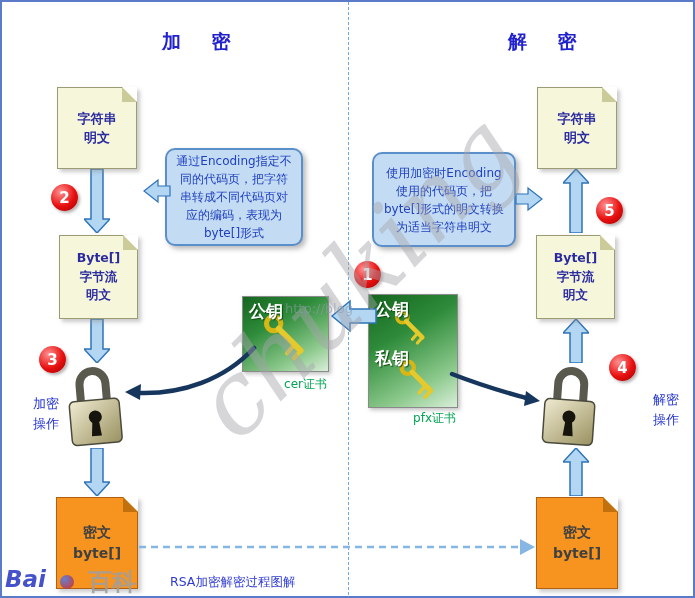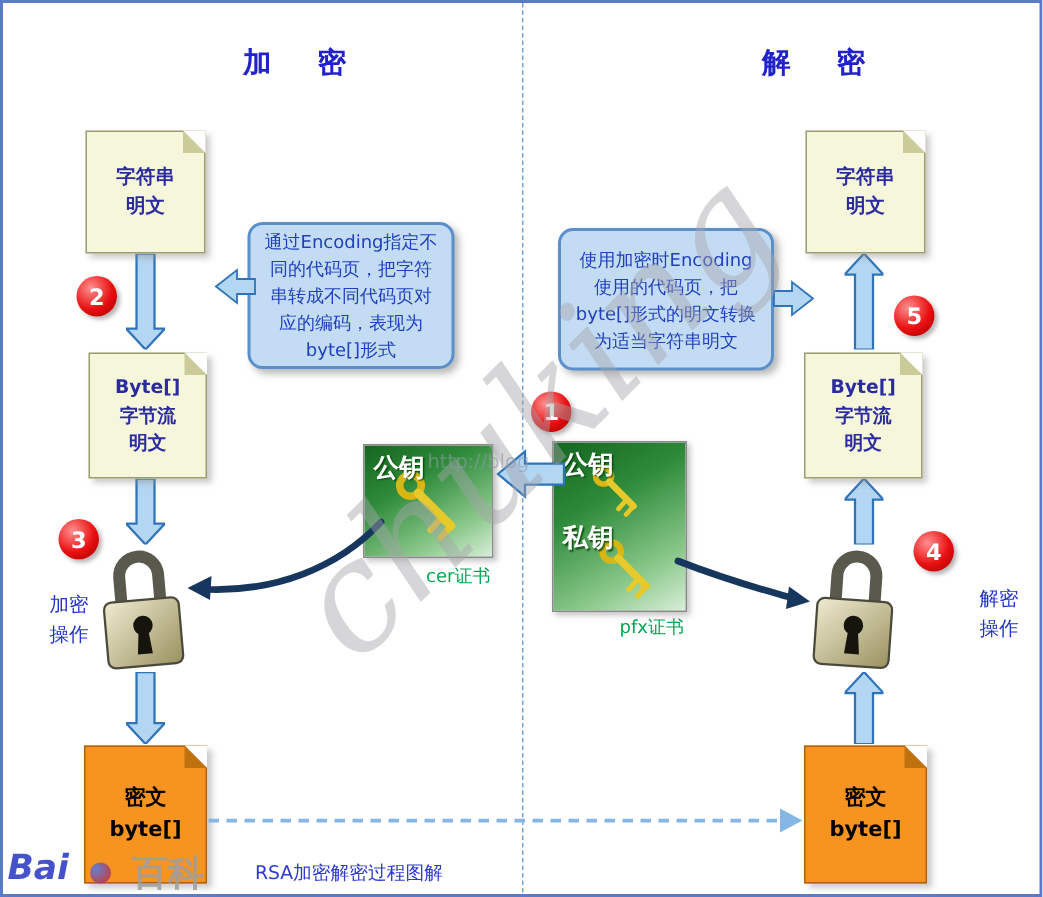--- a/index.html
+++ b/index.html
@@ -10,21 +10,21 @@
   .title{position:absolute;font-size:19px;font-weight:bold;color:#2222CC;letter-spacing:12px;z-index:2;margin-left:28px;}
   .doc{position:absolute;background:#F6F6DB;border:1px solid #9C9C74;box-shadow:3px 3px 4px rgba(140,140,140,.45);z-index:2;}
   .doc::before{content:"";position:absolute;top:-1px;right:-1px;width:0;height:0;
                border-top:15px solid #fff;border-left:15px solid transparent;}
   .doc::after{content:"";position:absolute;top:-1px;right:-1px;width:0;height:0;
               border-left:15px solid #CBCB9A;border-top:15px solid transparent;}
   .doc.orange{background:#F79420;border-color:#B06010;}
   .doc.orange::after{border-left-color:#C1700E;}
   .doc-inner{position:absolute;inset:0;display:flex;align-items:center;justify-content:center;
              text-align:center;white-space:pre-line;color:#2B2BA0;font-weight:bold;font-size:12.5px;line-height:1.5;}
-  .doc.orange .doc-inner{color:#000000;font-size:14px;}
+  .doc.orange .doc-inner{color:#404040;font-size:14px;}
   .badge{position:absolute;width:27px;height:27px;border-radius:50%;
          background:radial-gradient(circle at 35% 30%,#FF9090,#E81010 55%,#A80000 95%);
          color:#fff;font-weight:bold;font-size:15px;display:flex;align-items:center;justify-content:center;
          box-shadow:2px 2px 3px rgba(120,120,120,.55);z-index:4;}
   .callout{position:absolute;background:#C3DCF3;border:2px solid #5B8FC9;border-radius:10px;
            box-shadow:3px 3px 5px rgba(130,130,130,.55);color:#1F3FBF;font-size:12px;line-height:1.5;
            display:flex;align-items:center;justify-content:center;text-align:center;
            padding:6px 8px;box-sizing:border-box;z-index:2;}
   .oplabel{position:absolute;white-space:pre-line;color:#2233CC;font-size:13px;line-height:1.5;
            text-align:center;z-index:2;}

